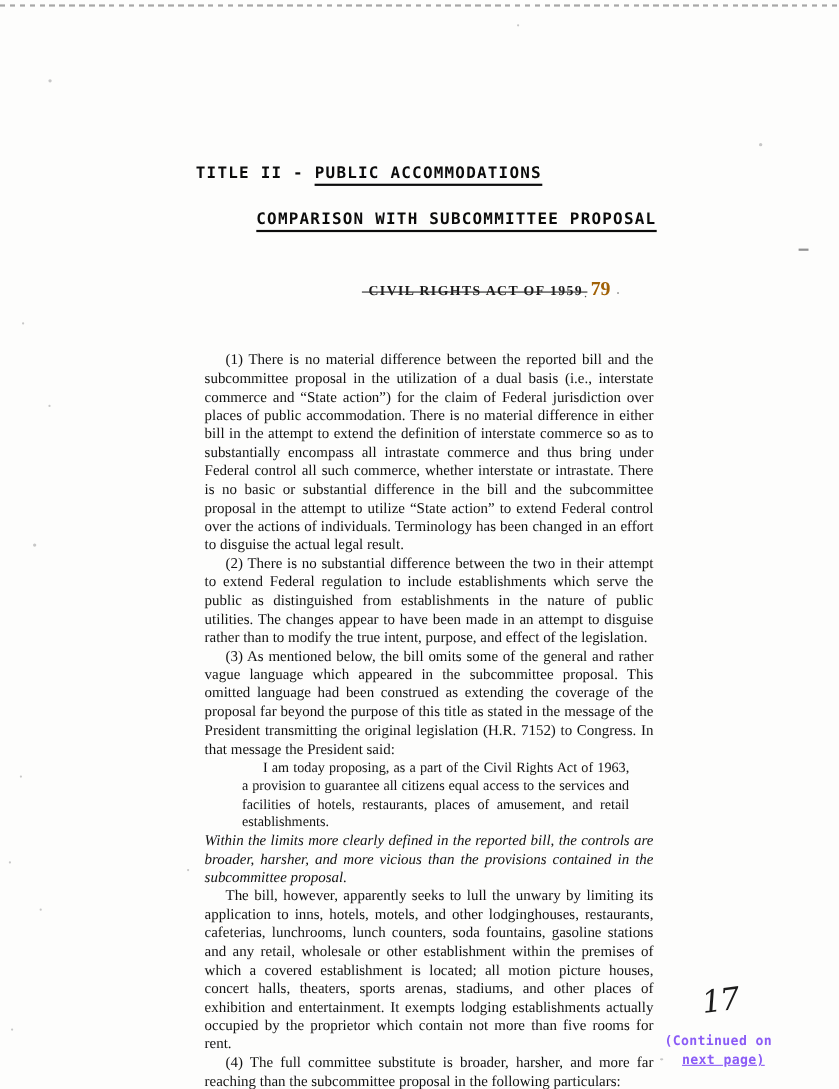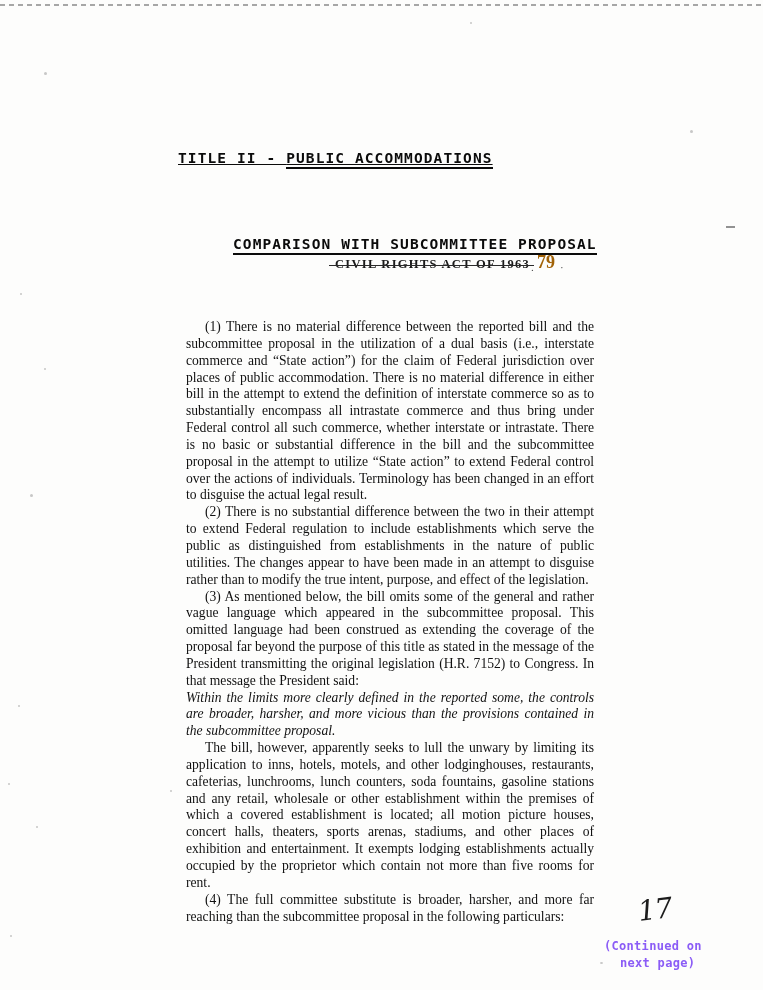--- a/index.html
+++ b/index.html
@@ -47,33 +47,31 @@
     font-weight: bold;
     color: #0b0b0b;
     letter-spacing: 1.1px;
     white-space: nowrap;
     -webkit-font-smoothing: none;
   }
   #title-main {
     left: 178px;
     top: 150px;
     font-size: 14.5px;
-    text-decoration: underline;
   }
   #title-main .underlined {
     border-bottom: 2.4px solid #0b0b0b;
     padding-bottom: 1px;
   }
   #title-sub {
     left: 233px;
     top: 192px;
     font-size: 14.5px;
     border-bottom: 2.6px solid #0b0b0b;
     padding-bottom: 1px;
-    margin-top: 44px;
   }
 
   
   #running-head {
     position: absolute;
     left: 335px;
     top: 257px;
     font-family: "Liberation Serif", serif;
     font-weight: bold;
     font-size: 12.5px;
@@ -178,20 +176,21 @@
     font-weight: bold;
     font-size: 12px;
     line-height: 17px;
     color: #8b5cf6;
     letter-spacing: 0.3px;
     white-space: pre-line;
   }
   #continued-note .note-line2 {
     display: block;
     padding-left: 16px;
+    text-decoration: underline;
   }
 
   
   #margin-dash {
     position: absolute;
     left: 726px;
     top: 226px;
     width: 9px;
     height: 1.6px;
     background: #777;
@@ -216,31 +215,32 @@
   <div class="speck" style="left:10px;  top:935px; width:2px; height:2px;"></div>
   <div class="speck" style="left:690px; top:130px; width:3px; height:3px;"></div>
   <div class="speck" style="left:470px; top:22px;  width:2px; height:2px;"></div>
   <div class="speck" style="left:170px; top:790px; width:2px; height:2px;"></div>
   <div class="speck" style="left:600px; top:962px; width:3px; height:2px;"></div>
 
   <div class="tw-heading" id="title-main"><span>TITLE II - </span><span class="underlined">PUBLIC ACCOMMODATIONS</span></div>
 
   <div class="tw-heading" id="title-sub">COMPARISON WITH SUBCOMMITTEE PROPOSAL</div>
 
-  <div id="running-head">CIVIL RIGHTS ACT OF 1963</div>
+  <div id="running-head">CIVIL RIGHTS ACT OF 1959</div>
   <div id="page-number-dots">.</div>
   <div id="page-number">79</div>
   <div id="page-number-dot-right">·</div>
 
 
   <div id="body-column">
     <p>(1) There is no material difference between the reported bill and the subcommittee proposal in the utilization of a dual basis (i.e., interstate commerce and “State action”) for the claim of Federal jurisdiction over places of public accommodation. There is no material difference in either bill in the attempt to extend the definition of interstate commerce so as to substantially encompass all intrastate commerce and thus bring under Federal control all such commerce, whether interstate or intrastate. There is no basic or substantial difference in the bill and the subcommittee proposal in the attempt to utilize “State action” to extend Federal control over the actions of individuals. Terminology has been changed in an effort to disguise the actual legal result.</p>
     <p>(2) There is no substantial difference between the two in their attempt to extend Federal regulation to include establishments which serve the public as distinguished from establishments in the nature of public utilities. The changes appear to have been made in an attempt to disguise rather than to modify the true intent, purpose, and effect of the legislation.</p>
     <p>(3) As mentioned below, the bill omits some of the general and rather vague language which appeared in the subcommittee proposal. This omitted language had been construed as extending the coverage of the proposal far beyond the purpose of this title as stated in the message of the President transmitting the original legislation (H.R. 7152) to Congress. In that message the President said:</p>
-    <p class="italic-block">Within the limits more clearly defined in the reported some, the controls are broader, harsher, and more vicious than the provisions contained in the subcommittee proposal.</p>
+    <blockquote>I am today proposing, as a part of the Civil Rights Act of 1963, a provision to guarantee all citizens equal access to the services and facilities of hotels, restaurants, places of amusement, and retail establishments.</blockquote>
+    <p class="italic-block">Within the limits more clearly defined in the reported bill, the controls are broader, harsher, and more vicious than the provisions contained in the subcommittee proposal.</p>
     <p>The bill, however, apparently seeks to lull the unwary by limiting its application to inns, hotels, motels, and other lodginghouses, restaurants, cafeterias, lunchrooms, lunch counters, soda fountains, gasoline stations and any retail, wholesale or other establishment within the premises of which a covered establishment is located; all motion picture houses, concert halls, theaters, sports arenas, stadiums, and other places of exhibition and entertainment. It exempts lodging establishments actually occupied by the proprietor which contain not more than five rooms for rent.</p>
     <p>(4) The full committee substitute is broader, harsher, and more far reaching than the subcommittee proposal in the following particulars:</p>
 
   </div>
 
   <div id="handwritten-mark">17</div>
   <div id="continued-note"><span>(Continued on</span><span class="note-line2">next page)</span></div>
 
 </div>
 

